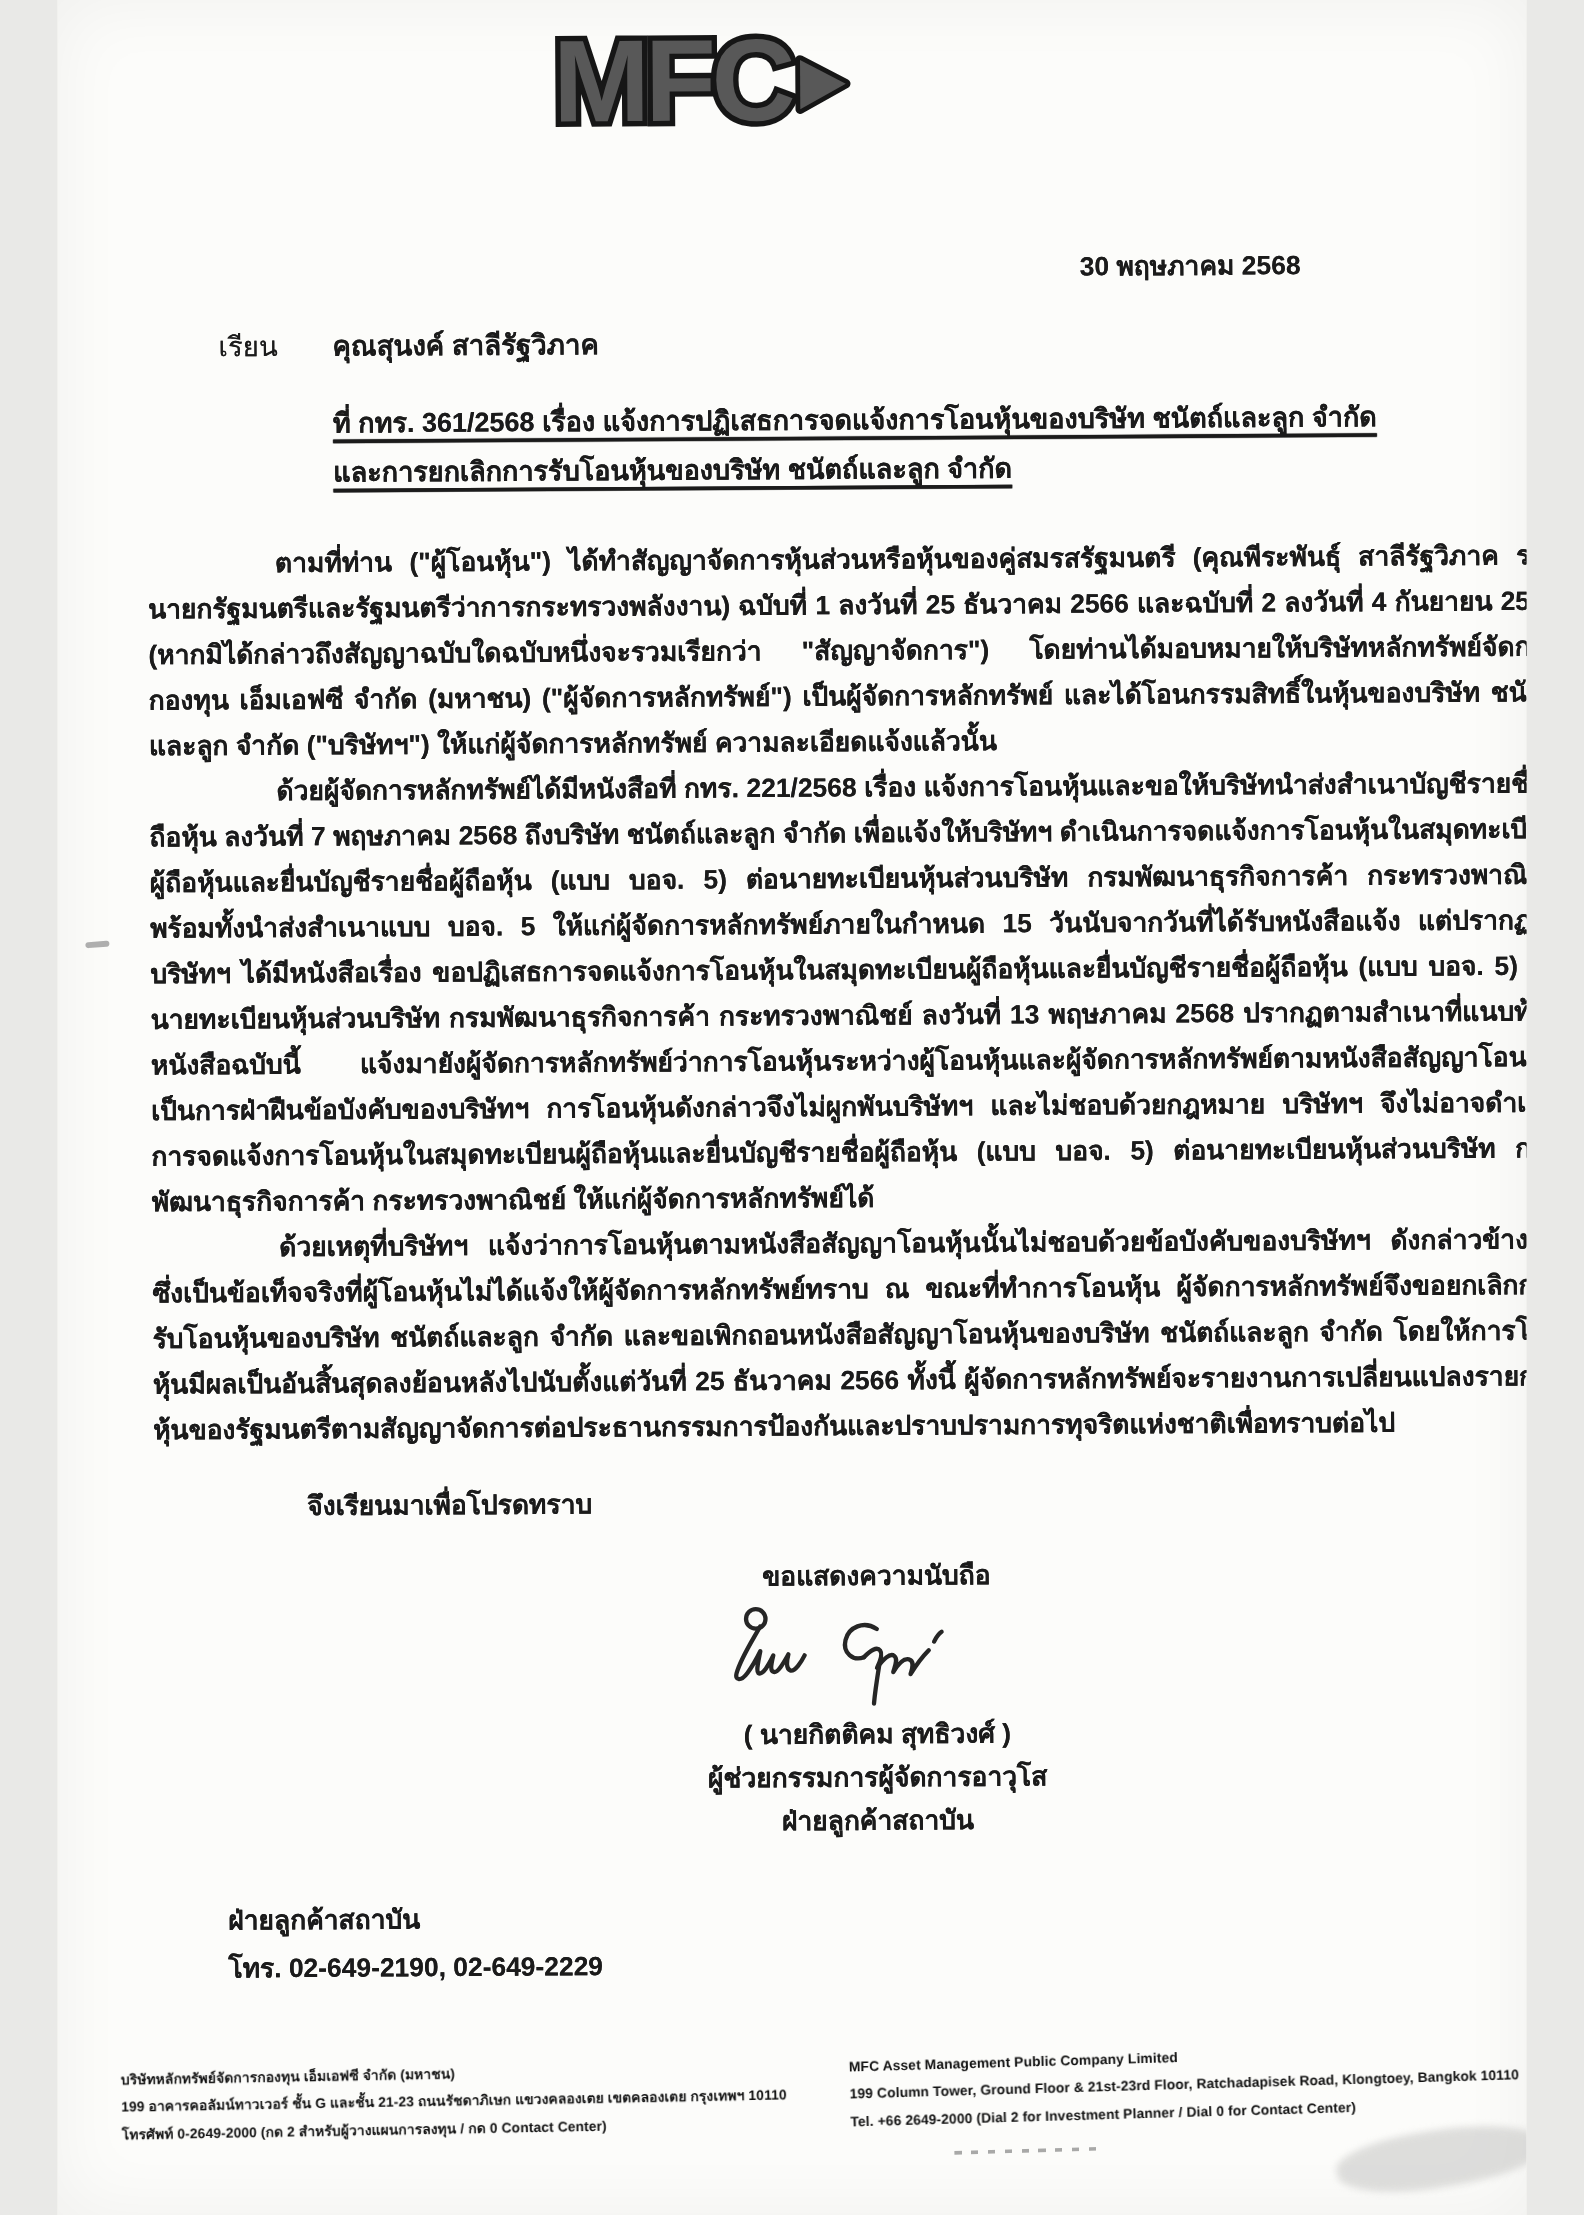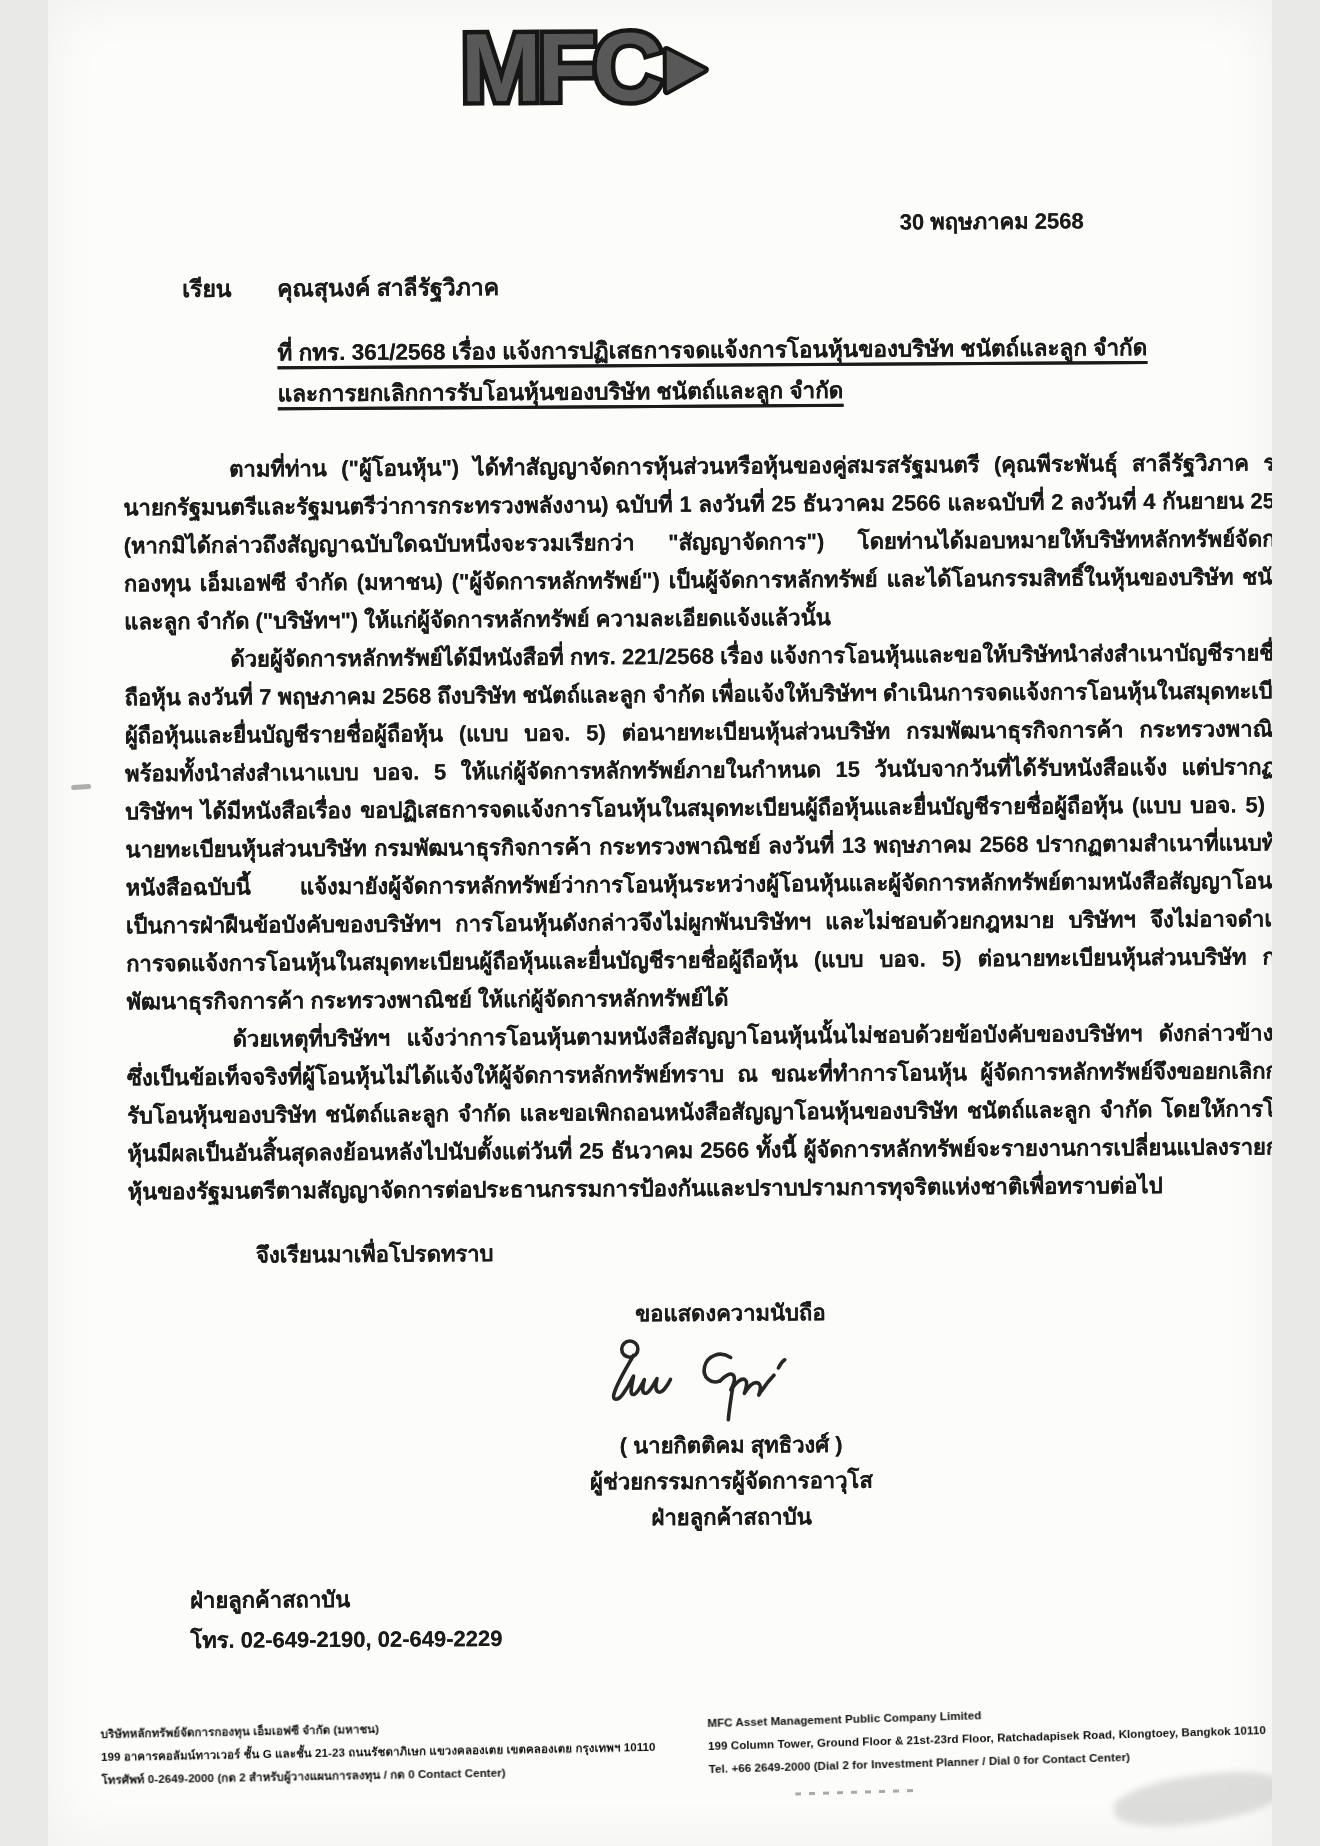--- a/index.html
+++ b/index.html
@@ -8,21 +8,21 @@
     background:#fcfcfa;overflow:hidden;
     font-family:"Liberation Sans","DejaVu Sans",sans-serif;
     color:#1b1b1b;
     box-shadow:inset 0 0 60px rgba(0,0,0,.05);
     padding-left:20px;
   }
   .rot{position:absolute;inset:0;transform:rotate(-0.35deg);}
   .logo-wrap{position:absolute;top:14px;left:416px;}
   .date{position:absolute;top:206px;left:856px;font-size:22px;font-weight:600;
         text-shadow:0 0 .4px rgba(0,0,0,.75);}
-  .salutation-label{position:absolute;top:268px;left:138px;font-size:23px;font-weight:700;
+  .salutation-label{position:absolute;top:268px;left:138px;font-size:23px;font-weight:400;
         text-shadow:0 0 .4px rgba(0,0,0,.75);}
   .recipient{position:absolute;top:268px;left:233px;font-size:23px;font-weight:600;
         text-shadow:0 0 .4px rgba(0,0,0,.75);}
   .subject{position:absolute;top:330px;left:233px;width:940px;
         font-size:22.5px;font-weight:700;line-height:41px;
         text-shadow:0 0 .4px rgba(0,0,0,.85);}
   .subject .u{text-decoration:underline;text-decoration-thickness:2.5px;text-underline-offset:6px;}
   .content{
     position:absolute;top:448px;left:78px;width:1176px;height:1250px;overflow:hidden;
     font-size:22px;line-height:38px;font-weight:600;text-align:justify;

